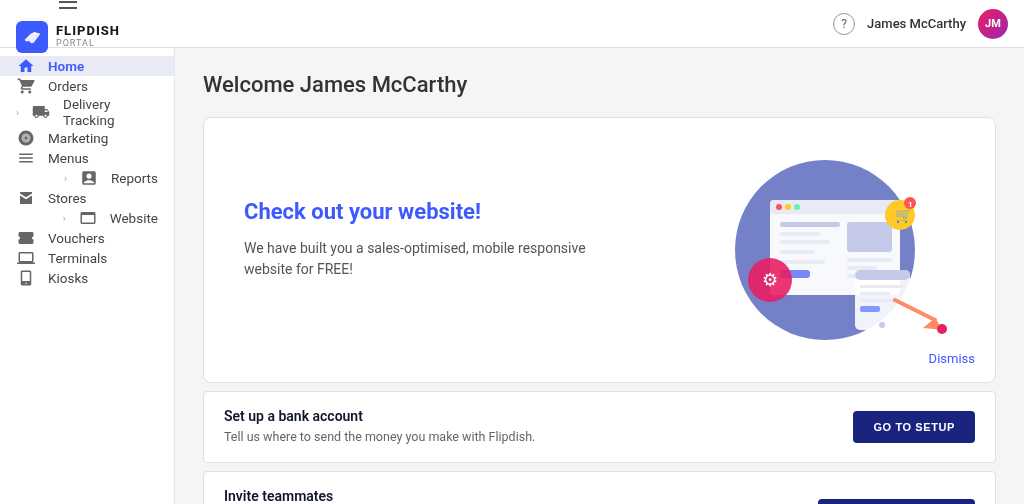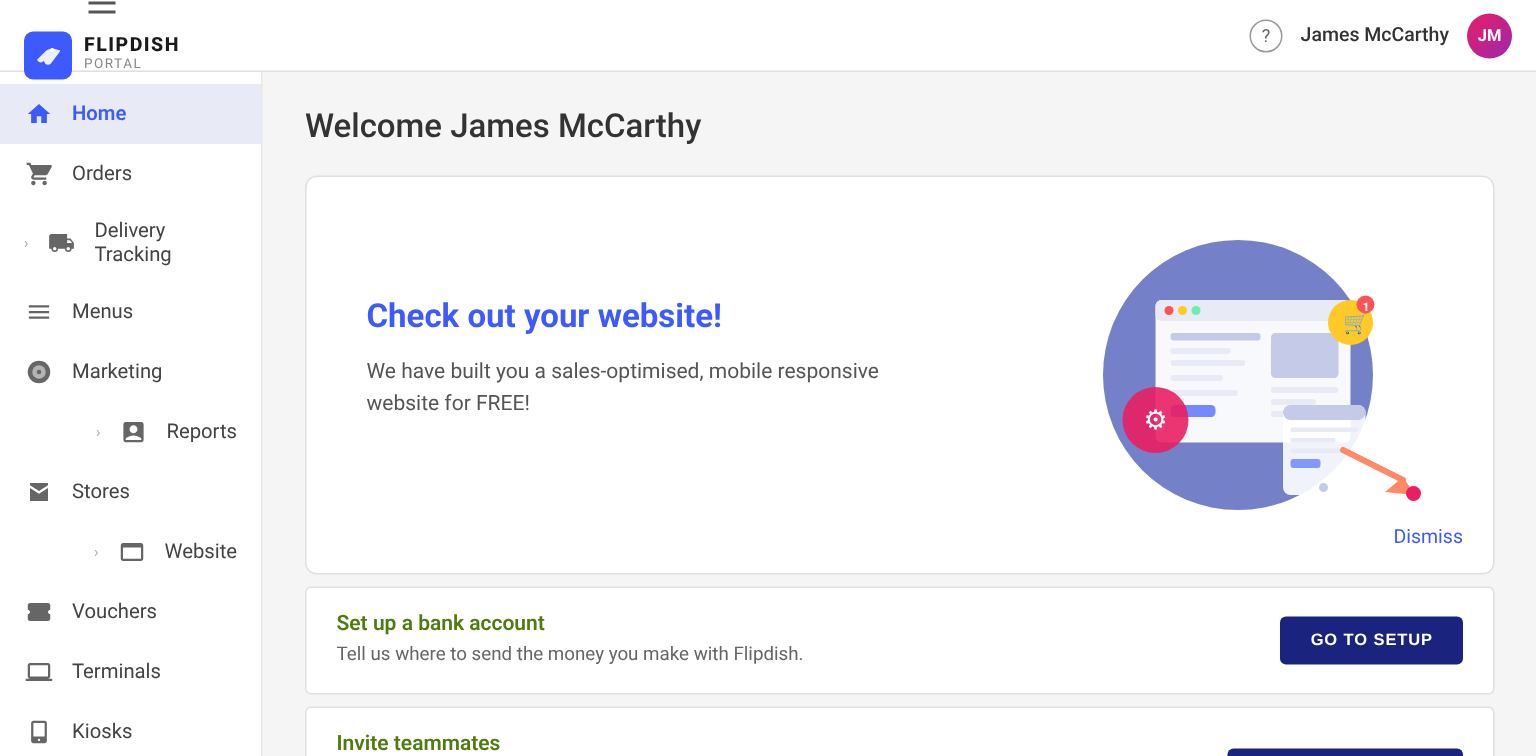--- a/index.html
+++ b/index.html
@@ -41,21 +41,21 @@
       background: #fff;
       border-right: 1px solid #e8e8e8;
       flex-shrink: 0;
       overflow-y: auto;
       padding: 8px 0;
     }
     .sidebar-item {
       display: flex;
       align-items: center;
       gap: 12px;
-      padding: 10px 16px;
+      padding: 0 16px;
       cursor: pointer;
       font-size: 13.5px;
       color: #444;
       position: relative;
       border-radius: 0;
     }
     .sidebar-item.active { background: #e8eaf6; color: #3d5afe; font-weight: 600; }
     .sidebar-item.active .icon-box { color: #3d5afe; }
     .icon-box { width: 20px; height: 20px; display: flex; align-items: center; justify-content: center; color: #666; flex-shrink: 0; }
     .icon-box svg { width: 18px; height: 18px; }
@@ -119,21 +119,21 @@
     .bottom-card {
       background: #fff;
       border: 1px solid #e0e0e0;
       border-radius: 4px;
       padding: 16px 20px;
       display: flex;
       align-items: center;
       justify-content: space-between;
       margin-top: 8px;
     }
-    .bottom-card-text h4 { font-size: 14px; font-weight: 600; color: #4d7c0f; margin-bottom: 4px; }
+    .bottom-card-text h4 { font-size: 14px; font-weight: 600; color: #0f172a; margin-bottom: 4px; }
     .bottom-card-text p { font-size: 12.5px; color: #666; max-width: 460px; line-height: 1.4; }
     .go-setup-btn {
       background: #1a237e;
       color: white;
       border: none;
       border-radius: 4px;
       padding: 10px 20px;
       font-size: 11px;
       font-weight: 700;
       letter-spacing: 0.6px;
@@ -214,35 +214,35 @@
         <svg viewBox="0 0 24 24" fill="currentColor">
             <path d="M20 8h-3V4H3c-1.1 0-2 .9-2 2v11h2c0 1.66 1.34 3 3 3s3-1.34 3-3h6c0 1.66 1.34 3 3 3s3-1.34 3-3h2v-5l-3-4zM6 18.5c-.83 0-1.5-.67-1.5-1.5s.67-1.5 1.5-1.5 1.5.67 1.5 1.5-.67 1.5-1.5 1.5zm13.5-9 1.96 2.5H17V9.5h2.5zm-1.5 9c-.83 0-1.5-.67-1.5-1.5s.67-1.5 1.5-1.5 1.5.67 1.5 1.5-.67 1.5-1.5 1.5z"></path>
           </svg>
       </div>
       <span>Delivery Tracking</span>
     </div>
 
     <div class="sidebar-item">
       <div class="icon-box">
         <svg viewBox="0 0 24 24" fill="currentColor">
-            <path d="M3 18h18v-2H3v2zm0-5h18v-2H3v2zm0-7v2h18V6H3z"></path>
-          </svg>
-      </div>
-      <span>Menus</span>
-    </div>
-
-    <div class="sidebar-item">
-      <div class="icon-box">
-        <svg viewBox="0 0 24 24" fill="currentColor">
             <circle cx="12" cy="12" r="10"></circle>
             <circle cx="12" cy="12" r="6" fill="white" opacity="0.5"></circle>
             <circle cx="12" cy="12" r="2"></circle>
           </svg>
       </div>
       <span>Marketing</span>
+    </div>
+
+    <div class="sidebar-item">
+      <div class="icon-box">
+        <svg viewBox="0 0 24 24" fill="currentColor">
+            <path d="M3 18h18v-2H3v2zm0-5h18v-2H3v2zm0-7v2h18V6H3z"></path>
+          </svg>
+      </div>
+      <span>Menus</span>
     </div>
 
     <div class="sidebar-item">
       <span class="chevron">›</span>
       <div class="icon-box">
         <svg viewBox="0 0 24 24" fill="currentColor">
             <path d="M19 3H5c-1.1 0-2 .9-2 2v14c0 1.1.9 2 2 2h14c1.1 0 2-.9 2-2V5c0-1.1-.9-2-2-2zm-7 3c1.93 0 3.5 1.57 3.5 3.5S13.93 13 12 13s-3.5-1.57-3.5-3.5S10.07 6 12 6zm7 13H5v-.23c0-.62.28-1.2.76-1.58C7.47 15.82 9.64 15 12 15s4.53.82 6.24 2.19c.48.38.76.97.76 1.58V19z"></path>
           </svg>
       </div>
       <span>Reports</span>

